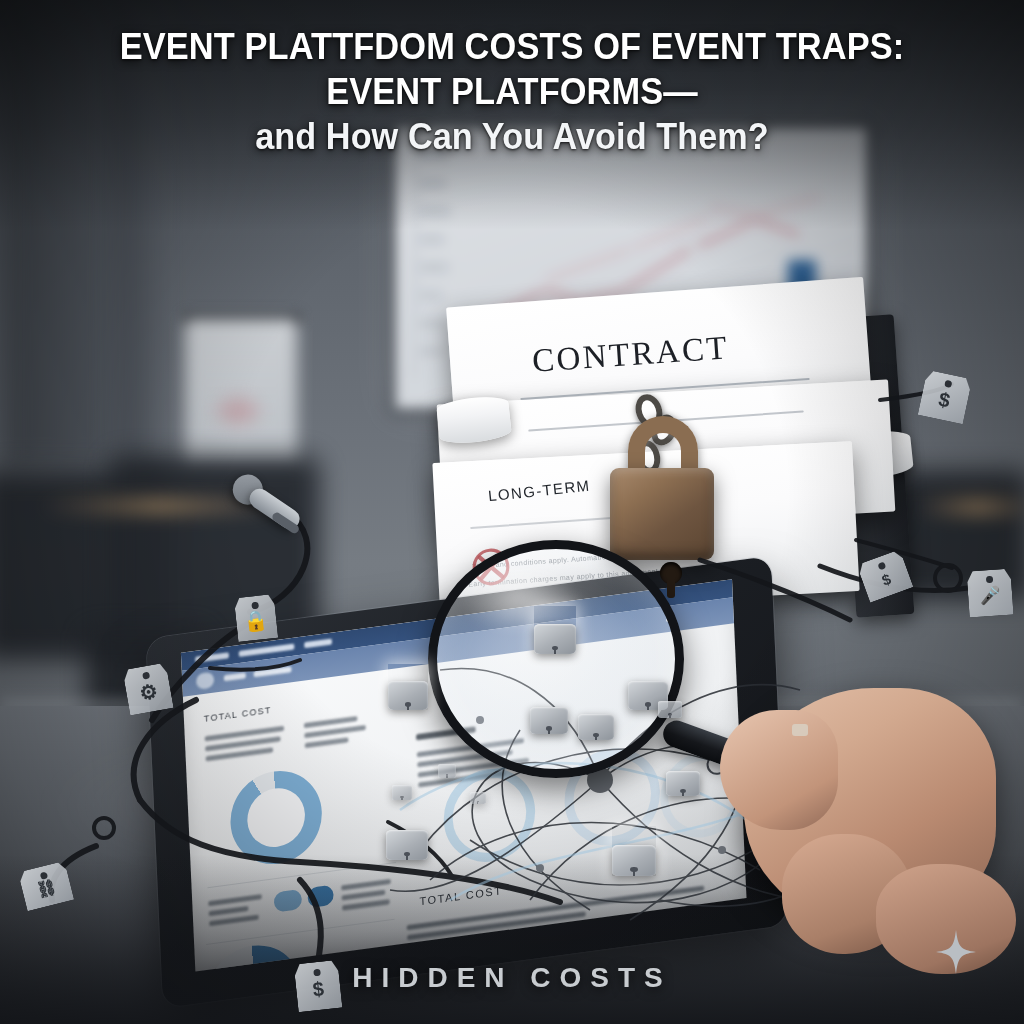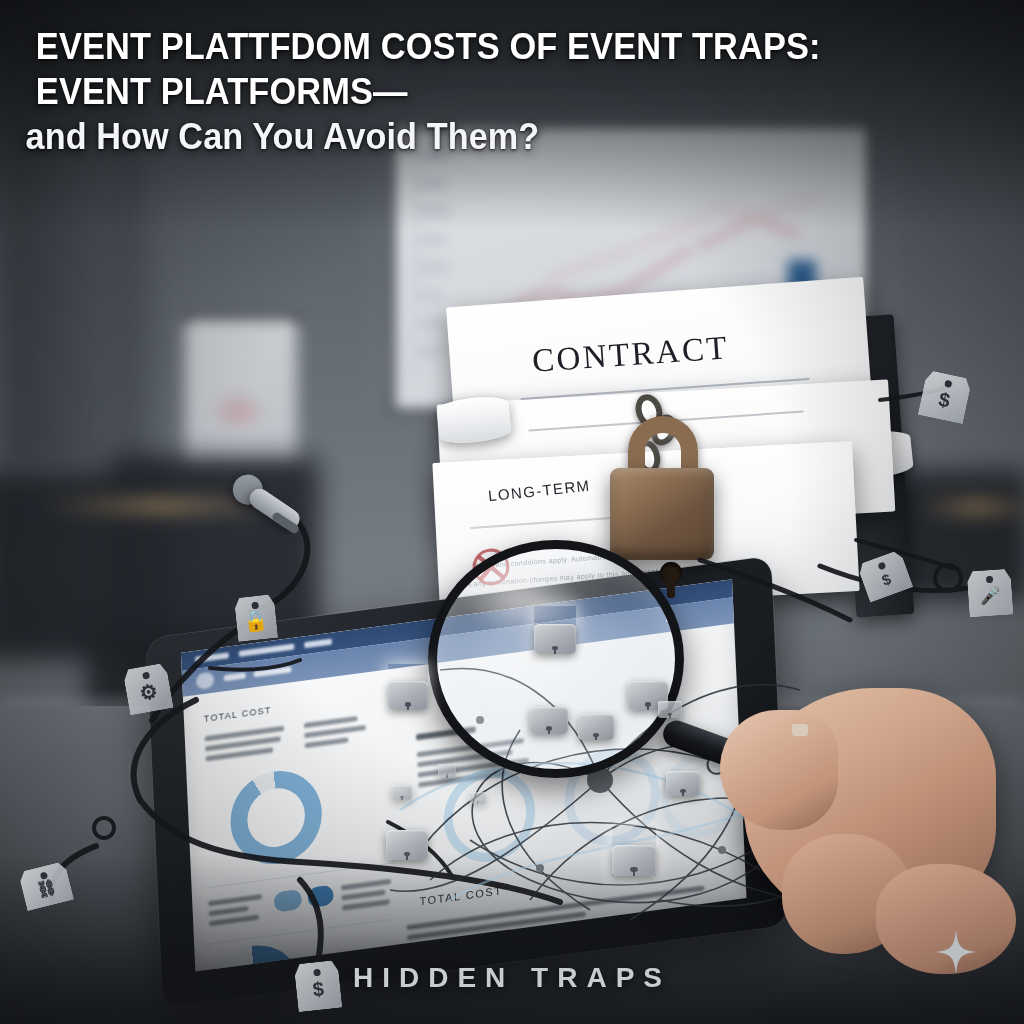--- a/index.html
+++ b/index.html
@@ -60,21 +60,21 @@
 
   
   .vign{position:absolute;inset:0;pointer-events:none;
     background:radial-gradient(ellipse at 50% 48%,rgba(0,0,0,0) 38%,rgba(0,0,0,.30) 78%,rgba(0,0,0,.55) 100%);}
   .topshade{position:absolute;left:0;top:0;width:1024px;height:230px;pointer-events:none;
     background:linear-gradient(180deg,rgba(22,25,29,.80),rgba(22,25,29,.42) 55%,rgba(22,25,29,0));}
   .botshade{position:absolute;left:0;bottom:0;width:1024px;height:170px;pointer-events:none;
     background:linear-gradient(0deg,rgba(18,20,24,.88),rgba(18,20,24,.35) 55%,rgba(18,20,24,0));}
 
   
-  .headline{position:absolute;left:0;top:28px;width:1024px;
+  .headline{position:absolute;left:0;top:28px;width:1024px;text-align:center;
     pointer-events:none;z-index:60;}
   .hl-line{color:#ffffff;font-weight:700;letter-spacing:.1px;
     text-shadow:0 2px 10px rgba(0,0,0,.75),0 1px 3px rgba(0,0,0,.8);
     line-height:1.0;}
   .hl1{font-size:37px;transform:scaleX(.93);}
   .hl2{font-size:37px;margin-top:8px;transform:scaleX(.93);}
   .hl3{font-size:36px;margin-top:9px;font-weight:700;transform:scaleX(.95);
     color:#f3f5f7;}
 
   
@@ -542,18 +542,18 @@
 
   <div class="vign"></div>
   <div class="botshade"></div>
 
   <div class="headline">
     <div class="hl-line hl1">EVENT PLATTFDOM COSTS OF EVENT TRAPS:</div>
     <div class="hl-line hl2">EVENT PLATFORMS—</div>
     <div class="hl-line hl3">and How Can You Avoid Them?</div>
   </div>
 
-  <div class="brand">HIDDEN TRAPS</div>
+  <div class="brand">HIDDEN COSTS</div>
   <svg class="sparkle" viewBox="0 0 40 44">
     <path d="M20 0 C 22 16, 24 20, 40 22 C 24 24, 22 28, 20 44 C 18 28, 16 24, 0 22 C 16 20, 18 16, 20 0 Z" fill="#b9bec3"></path>
   </svg>
 
 </div>
 
 </body></html>

